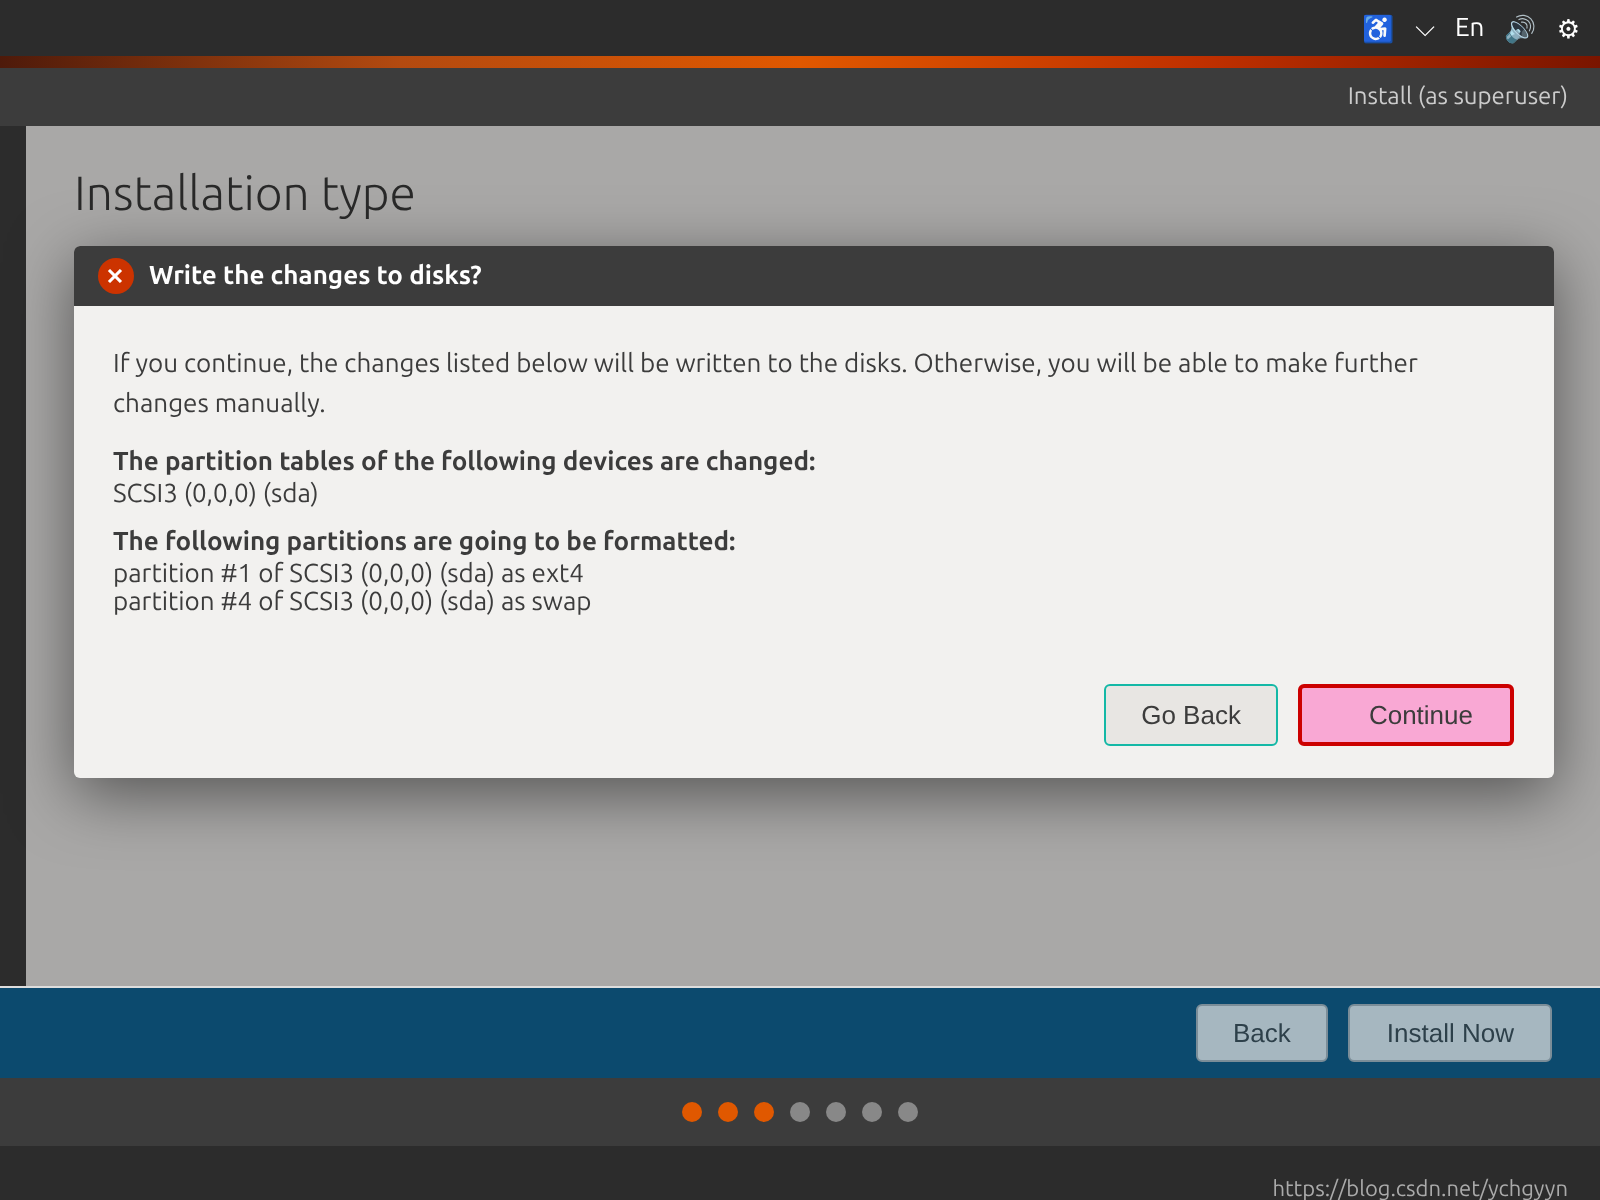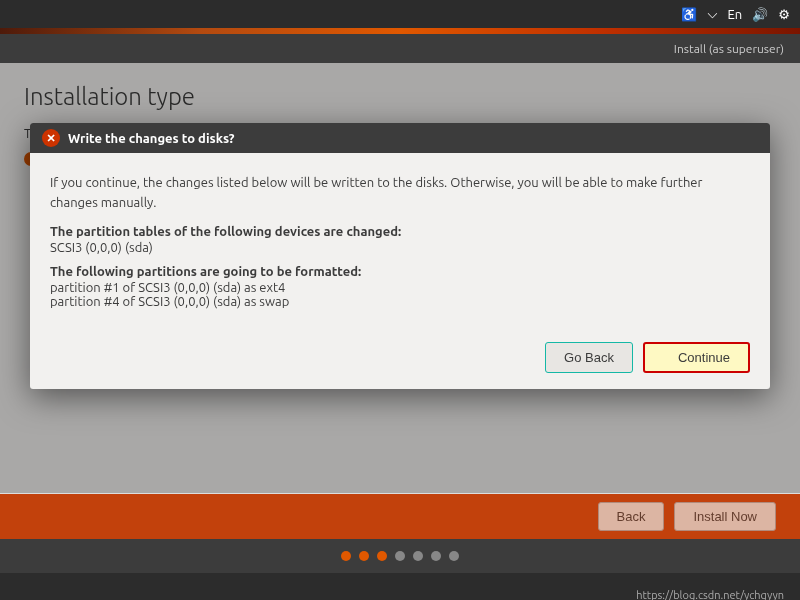--- a/index.html
+++ b/index.html
@@ -187,28 +187,28 @@
       font-size: 13px;
       border-radius: 3px;
       cursor: pointer;
       border: 1px solid #14b8a6;
       background: #e8e6e3;
       color: #3c3c3c;
     }
 
     .btn-highlight {
       border: 2px solid #cc0000;
-      background: #fef9c3;
+      background: #f9a8d4;
       font-weight: normal;
       padding-left: 33px;
     }
 
     
     .bottom-area {
-      background: #c2410c;
+      background: #0c4a6e;
       padding: 8px 24px;
       display: flex;
       justify-content: flex-end;
       gap: 10px;
       border-top: 1px solid #ddd;
     }
 
     .btn-bottom {
       padding: 6px 18px;
       font-size: 13px;
@@ -260,21 +260,21 @@
   <span class="system-bar-icon">🔊</span>
   <span class="system-bar-icon">⚙</span>
 </div>
 
 <div class="window">
   <div class="header-strip"></div>
   <div class="title-bar">
     <span>Install (as superuser)</span>
   </div>
 
-  <div class="page-content" style="position:relative; height: 430px;">
+  <div class="page-content" style="position:relative; height: 430px; margin-left: 13px;">
     <div class="page-title">Installation type</div>
     <p class="page-desc">This computer currently has no detected operating systems. What would you like to do?</p>
 
     <div class="radio-option">
       <span class="radio-circle radio-filled"></span>
       <span>Erase disk and install Ubuntu</span>
     </div>
     <div class="warning-text">Warning: This will delete all your programs, documents, photos, music, and any other files in all operating systems.</div>
 
     <div class="dialog-overlay">

